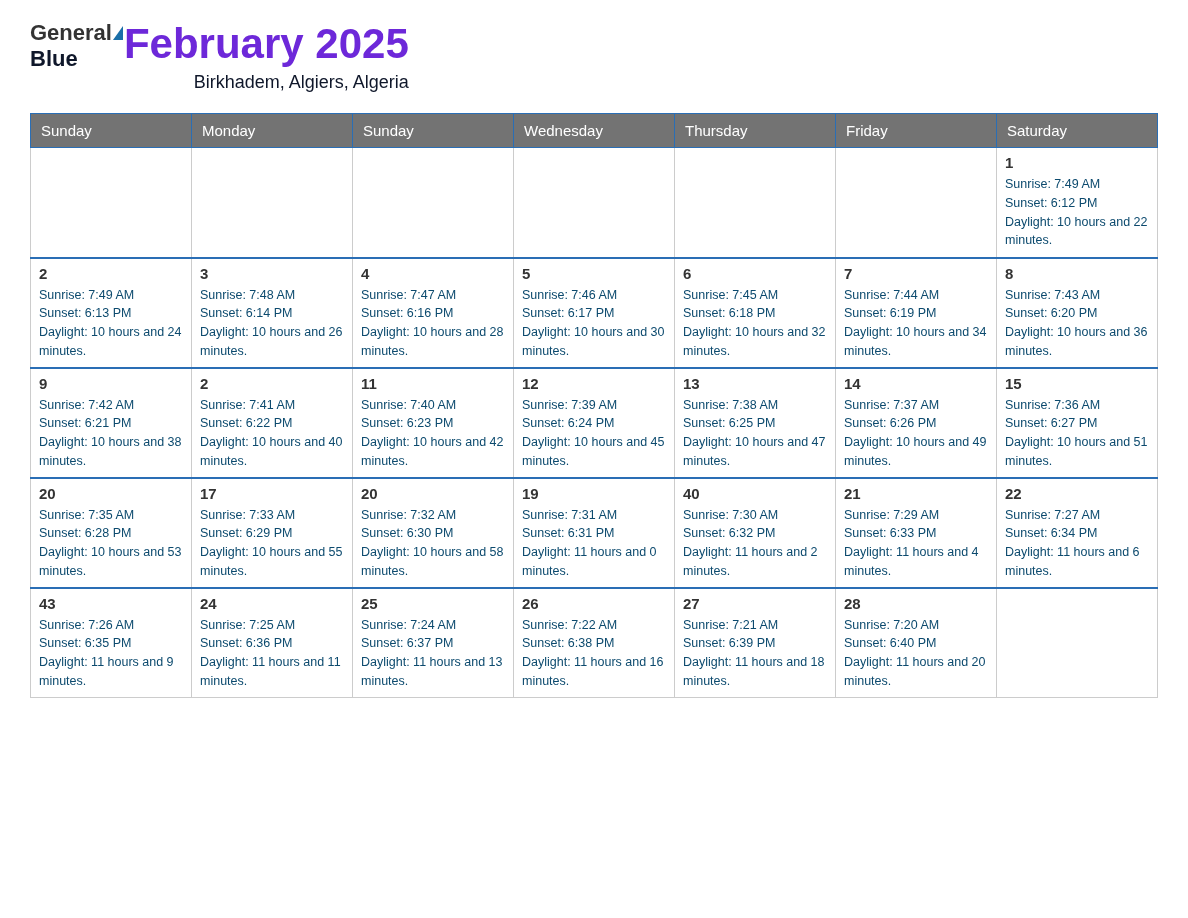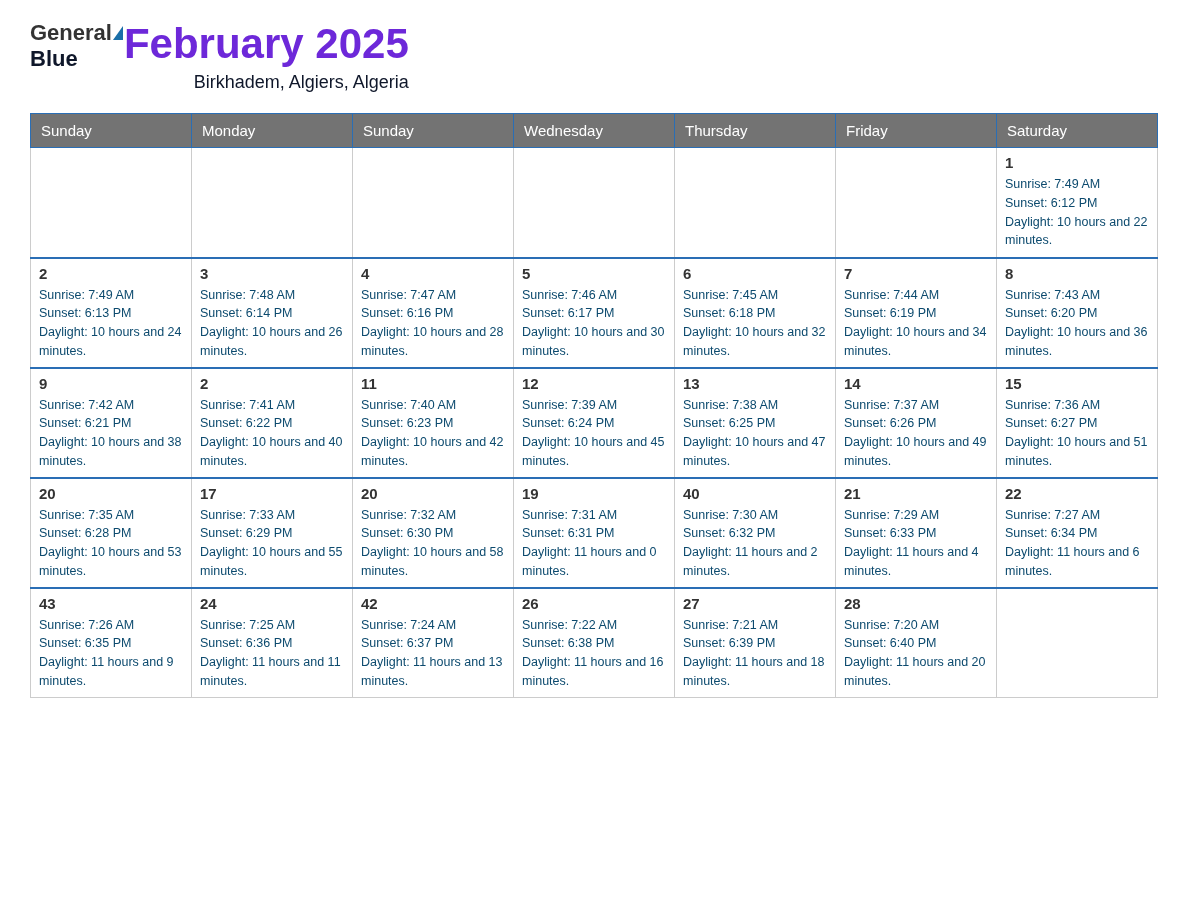--- a/index.html
+++ b/index.html
@@ -237,21 +237,21 @@
       <tr>
         <td>
           <div class="day-number">43</div>
           <div class="day-info">Sunrise: 7:26 AM<br>Sunset: 6:35 PM<br>Daylight: 11 hours and 9 minutes.</div>
         </td>
         <td>
           <div class="day-number">24</div>
           <div class="day-info">Sunrise: 7:25 AM<br>Sunset: 6:36 PM<br>Daylight: 11 hours and 11 minutes.</div>
         </td>
         <td>
-          <div class="day-number">42</div>
+          <div class="day-number">25</div>
           <div class="day-info">Sunrise: 7:24 AM<br>Sunset: 6:37 PM<br>Daylight: 11 hours and 13 minutes.</div>
         </td>
         <td>
           <div class="day-number">26</div>
           <div class="day-info">Sunrise: 7:22 AM<br>Sunset: 6:38 PM<br>Daylight: 11 hours and 16 minutes.</div>
         </td>
         <td>
           <div class="day-number">27</div>
           <div class="day-info">Sunrise: 7:21 AM<br>Sunset: 6:39 PM<br>Daylight: 11 hours and 18 minutes.</div>
         </td>

